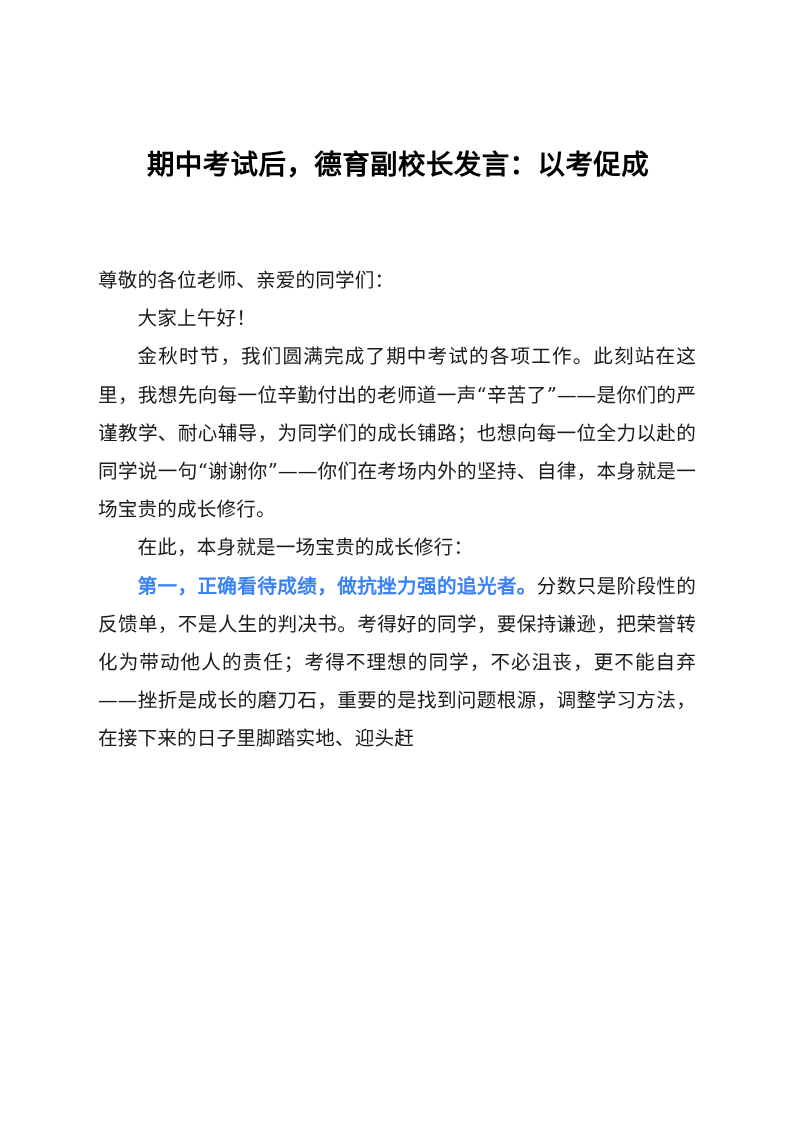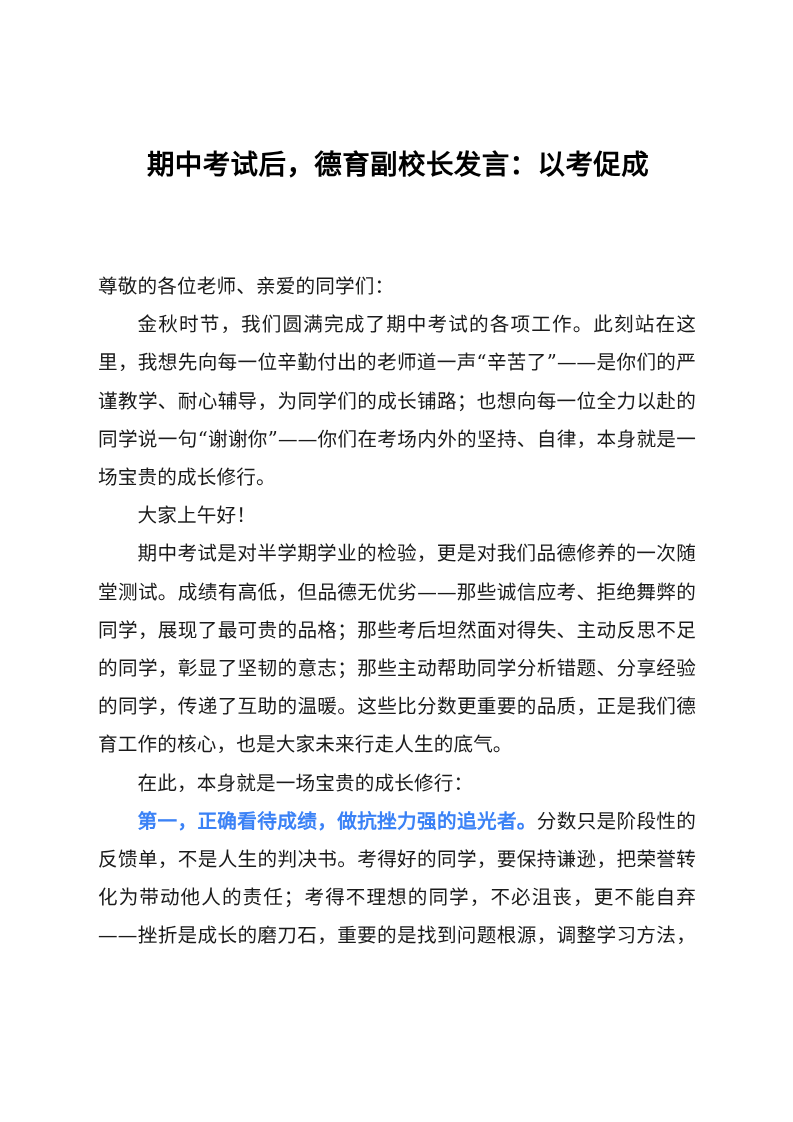--- a/index.html
+++ b/index.html
@@ -37,21 +37,21 @@
     line-height: 43px;
     letter-spacing: 0.4px;
     color: #000000;
     margin: 0;
   }
 
   
   .body-block {
     position: absolute;
     left: 98px;
-    top: 268px;
+    top: 262px;
     width: 598px;
   }
 
   p.para {
     margin: 0;
     font-family: "DejaVu Serif", "Liberation Serif", serif;
     font-size: 19.6px;
     line-height: 38.2px;
     color: #1a1a1a;
     text-align: justify;
@@ -100,30 +100,27 @@
     <span>期中考试后，德育副校长发言：以考促成</span><br>
   </h1>
 
   <div class="body-block">
 
     <p class="para">
       <span>尊敬的各位老师、亲爱的同学们：</span>
     </p>
 
     <p class="para indent">
-      <span>金秋时节，我们圆满完成了期中考试的各项工作。此刻站在这里，我想先向每一位辛勤付出的老师道一声“辛苦了”——是你们的严谨教学、耐心辅导，为同学们的成长铺路；也想向每一位全力以赴的同学说一句“谢谢你”——你们在考场内外的坚持、自律，本身就是一场宝贵的成长修行。</span>
-    </p>
-
-    <p class="para indent">
       <span>大家上午好！</span>
     </p>
 
     <p class="para indent">
-      <span>期中考试是对半学期学业的检验，更是对我们品德修养的一次随堂测试。成绩有高低，但品德无优劣——那些诚信应考、拒绝舞弊的同学，展现了最可贵的品格；那些考后坦然面对得失、主动反思不足的同学，彰显了坚韧的意志；那些主动帮助同学分析错题、分享经验的同学，传递了互助的温暖。这些比分数更重要的品质，正是我们德育工作的核心，也是大家未来行走人生的底气。</span>
+      <span>金秋时节，我们圆满完成了期中考试的各项工作。此刻站在这里，我想先向每一位辛勤付出的老师道一声“辛苦了”——是你们的严谨教学、耐心辅导，为同学们的成长铺路；也想向每一位全力以赴的同学说一句“谢谢你”——你们在考场内外的坚持、自律，本身就是一场宝贵的成长修行。</span>
     </p>
+
 
     <p class="para indent">
       <span>在此，本身就是一场宝贵的成长修行：</span>
     </p>
 
     <p class="para indent"><span class="bold-run">第一，正确看待成绩，做抗挫力强的追光者。</span><span>分数只是阶段性的反馈单，不是人生的判决书。考得好的同学，要保持谦逊，把荣誉转化为带动他人的责任；考得不理想的同学，不必沮丧，更不能自弃——挫折是成长的磨刀石，重要的是找到问题根源，调整学习方法，在接下来的日子里脚踏实地、迎头赶</span></p>
 
   </div>
 
   <div class="page-footer">

